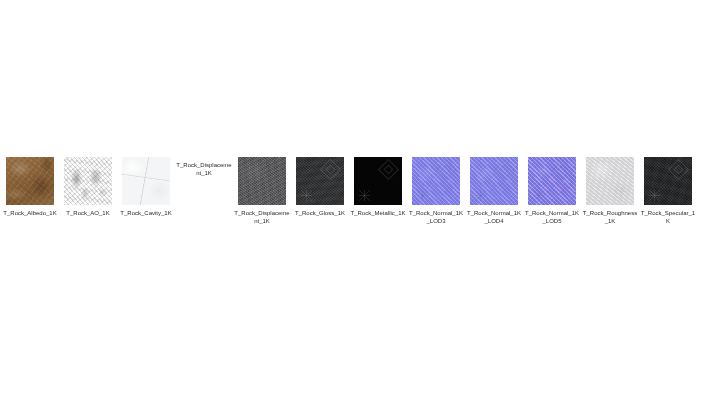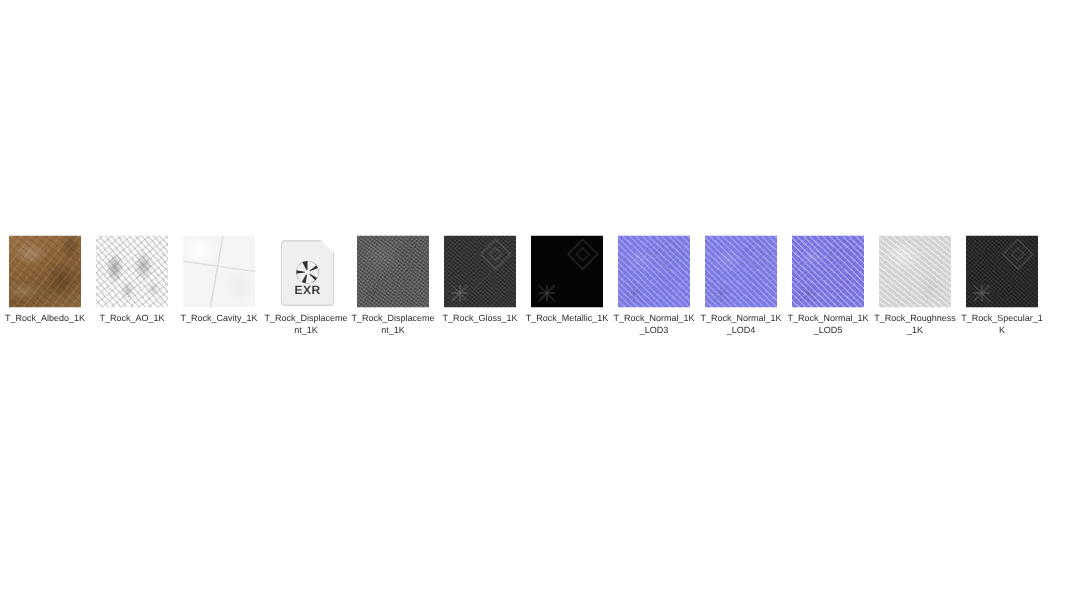--- a/index.html
+++ b/index.html
@@ -248,36 +248,20 @@
       </div>
       <div class="asset-label">T_Rock_AO_1K</div>
     </div>
     <div class="asset-item">
       <div class="thumb-frame">
         <div class="swatch sw-cavity"></div>
       </div>
       <div class="asset-label">T_Rock_Cavity_1K</div>
     </div>
     <div class="asset-item">
-      <div class="thumb-frame">
-        <div class="file-icon">
-          <div class="aperture"><svg width="17" height="17" viewBox="0 0 24 24" aria-hidden="true">
-              <circle cx="12" cy="12" r="10.5" fill="#2e2e2e"></circle>
-              <g fill="#efefef">
-                <path d="M12 12 L12 1.5 A10.5 10.5 0 0 1 20.2 5.6 Z"></path>
-                <path d="M12 12 L21.6 8 A10.5 10.5 0 0 1 21 17.4 Z"></path>
-                <path d="M12 12 L19.2 19.6 A10.5 10.5 0 0 1 10.2 22.4 Z"></path>
-                <path d="M12 12 L6.4 21.3 A10.5 10.5 0 0 1 1.9 13.1 Z"></path>
-                <path d="M12 12 L1.6 10.1 A10.5 10.5 0 0 1 7.2 2.6 Z"></path>
-              </g>
-              <circle cx="12" cy="12" r="2.4" fill="#efefef"></circle>
-            </svg></div>
-          <div class="exr-text">EXR</div>
-        </div>
-      </div>
       <div class="asset-label">T_Rock_Displacement_1K</div>
     </div>
     <div class="asset-item">
       <div class="thumb-frame">
         <div class="swatch sw-disp"></div>
         <div class="watermark dark">
           <span class="wm-diamond"></span>
           <span class="wm-burst"></span>
         </div>
       </div>

